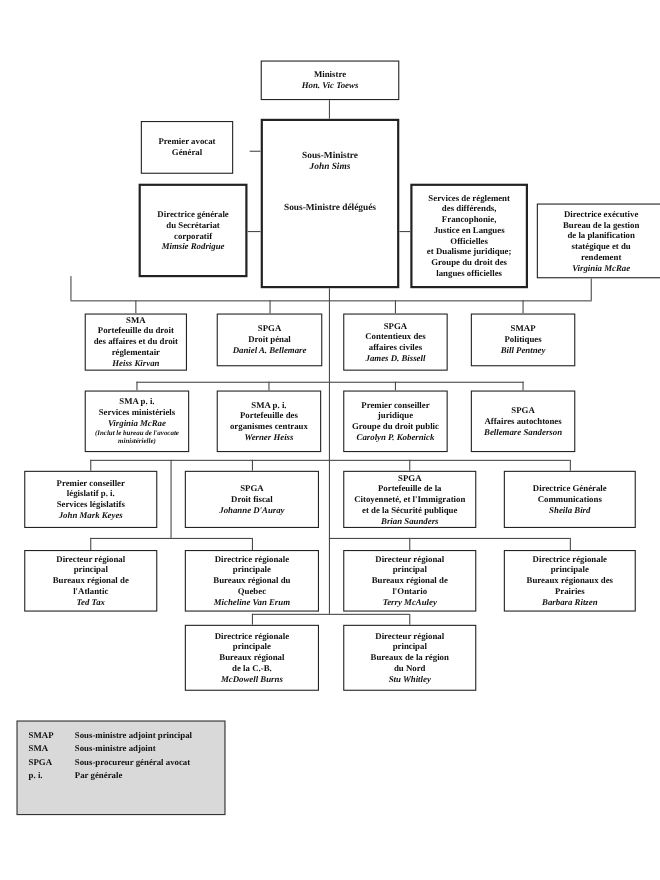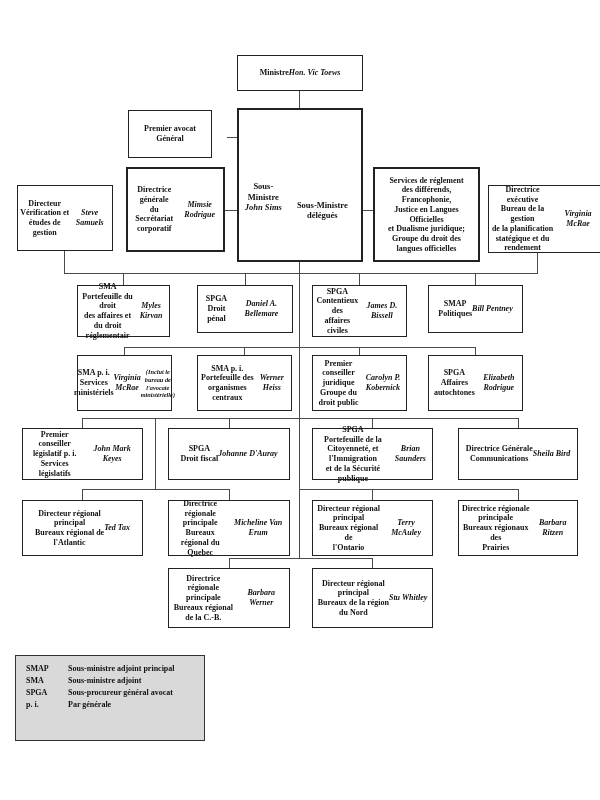--- a/index.html
+++ b/index.html
@@ -1,19 +1,19 @@
 <!DOCTYPE html>
 <html><head>
 <meta charset="utf-8">
 <style>
   html,body{margin:0;padding:0;background:#fff;}
   #page{position:relative;width:600px;height:800px;background:#fff;overflow:hidden;
         font-family:"Liberation Serif","DejaVu Serif",serif;color:#111;}
   .node{position:absolute;background:#fff;border:1.5px solid #222;
-        display:flex;align-items:center;justify-content:center;
+        display:flex;flex-direction:column;align-items:center;justify-content:center;
         text-align:center;font-weight:bold;font-size:8px;line-height:1.22;box-sizing:border-box;padding:2px;}
   .node .t{white-space:pre-line;}
   .node .p{white-space:pre-line;font-style:italic;font-family:Liberation Serif, serif;}
   .node .note{white-space:pre-line;font-style:italic;font-size:6.3px;line-height:1.25;margin-top:1px;}
   .thick{border-width:2.5px;}
   .big{border-width:2px;justify-content:flex-start;padding-top:26px;font-size:8.5px;}
   .big .sec2{margin-top:26px;}
   .v{position:absolute;width:1px;background:#4a4a4a;}
   .h{position:absolute;height:1px;background:#4a4a4a;}
   #legend{position:absolute;left:15px;top:655px;width:190px;height:86px;background:#d9d9d9;
@@ -79,26 +79,20 @@
     </div>
   </div>
 
   <div class="node thick" style="left:126px;top:167px;width:99px;height:85px">
     <div class="t">Directrice générale
 du Secrétariat
 corporatif</div>
     <div class="p">Mimsie Rodrigue</div>
   </div>
 
-  <div class="node" style="left:17px;top:185px;width:96px;height:66px">
-    <div class="t">Directeur
-Vérification et
-études de gestion</div>
-    <div class="p">Steve Samuels</div>
-  </div>
 
   <div class="node thick" style="left:373px;top:167px;width:107px;height:95px">
     <div class="t">Services de réglement
 des différends,
 Francophonie,
 Justice en Langues
 Officielles
 et Dualisme juridique;
 Groupe du droit des
 langues officielles</div>
@@ -111,21 +105,21 @@
 statégique et du
 rendement</div>
     <div class="p">Virginia McRae</div>
   </div>
 
   <div class="node" style="left:77px;top:285px;width:93px;height:52px">
     <div class="t">SMA
 Portefeuille du droit
 des affaires et du droit
 réglementair</div>
-    <div class="p">Myles Kirvan</div>
+    <div class="p">Heiss Kirvan</div>
   </div>
   <div class="node" style="left:197px;top:285px;width:96px;height:48px">
     <div class="t">SPGA
 Droit pénal</div>
     <div class="p">Daniel A. Bellemare</div>
   </div>
   <div class="node" style="left:312px;top:285px;width:95px;height:52px">
     <div class="t">SPGA
 Contentieux des
 affaires civiles</div>
@@ -152,21 +146,21 @@
   </div>
   <div class="node" style="left:312px;top:355px;width:95px;height:56px">
     <div class="t">Premier conseiller
 juridique
 Groupe du droit public</div>
     <div class="p">Carolyn P. Kobernick</div>
   </div>
   <div class="node" style="left:428px;top:355px;width:95px;height:56px">
     <div class="t">SPGA
 Affaires autochtones</div>
-    <div class="p">Elizabeth Rodrigue</div>
+    <div class="p">Bellemare Sanderson</div>
   </div>
 
   <div class="node" style="left:22px;top:428px;width:121px;height:52px">
     <div class="t">Premier conseiller
 législatif p. i.
 Services législatifs</div>
     <div class="p">John Mark Keyes</div>
   </div>
   <div class="node" style="left:168px;top:428px;width:122px;height:52px">
     <div class="t">SPGA
@@ -213,21 +207,21 @@
 Bureaux régionaux des
 Prairies</div>
     <div class="p">Barbara Ritzen</div>
   </div>
 
   <div class="node" style="left:168px;top:568px;width:122px;height:60px">
     <div class="t">Directrice régionale
 principale
 Bureaux régional
 de la C.-B.</div>
-    <div class="p">Barbara Werner</div>
+    <div class="p">McDowell Burns</div>
   </div>
   <div class="node" style="left:312px;top:568px;width:121px;height:60px">
     <div class="t">Directeur régional
 principal
 Bureaux de la région
 du Nord</div>
     <div class="p">Stu Whitley</div>
   </div>
 
   <div id="legend">

